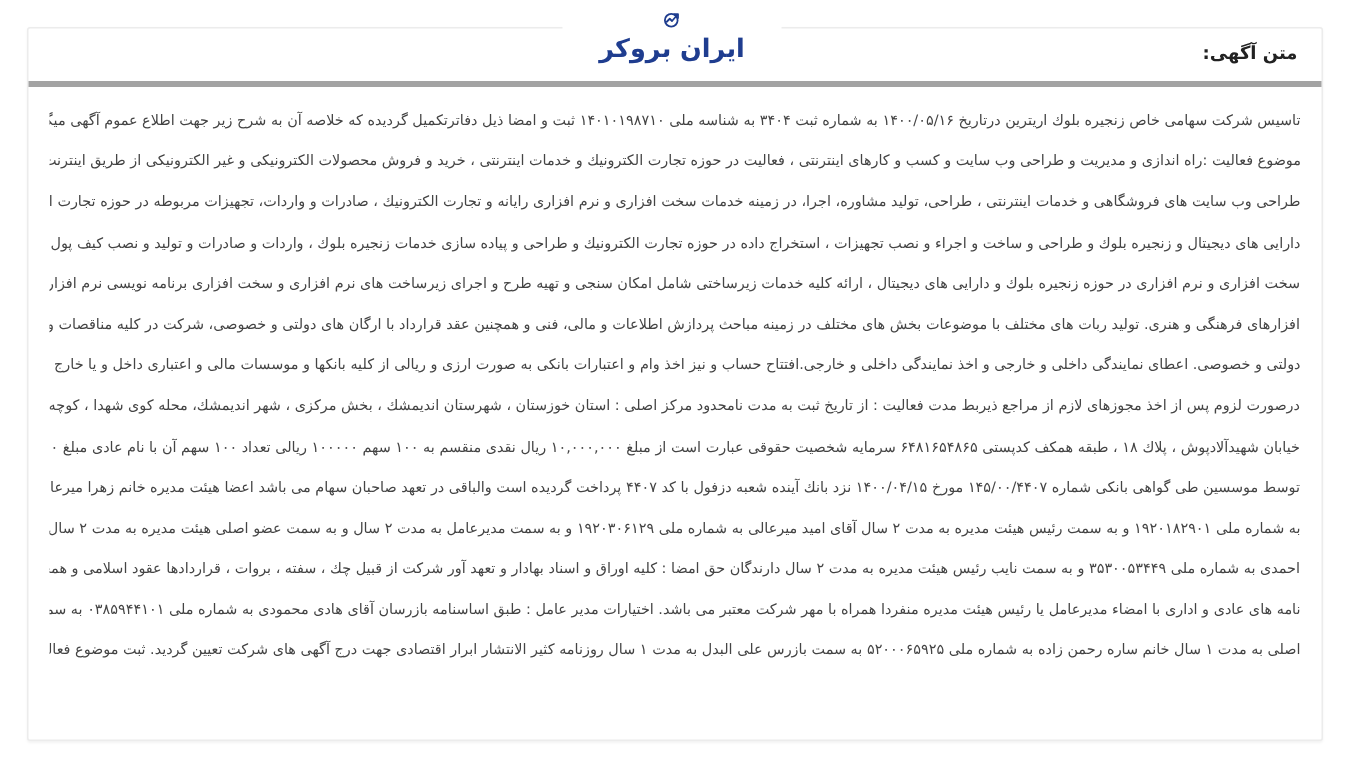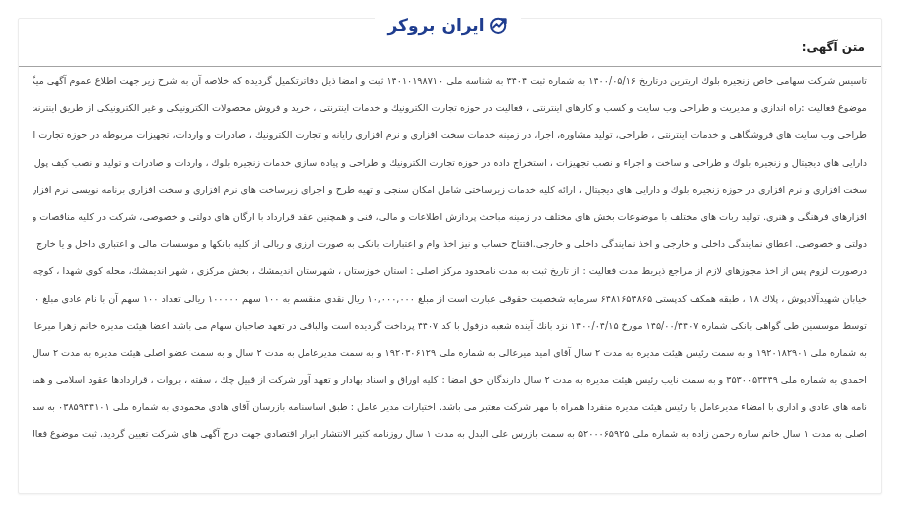--- a/index.html
+++ b/index.html
@@ -19,24 +19,24 @@
       height: 476px;
       border: 1px solid #ececec;
       border-radius: 2px;
       background: #ffffff;
       box-shadow: 0 1px 2px rgba(0,0,0,0.05);
       box-sizing: border-box;
     }
     .card-header {
       position: absolute;
       left: 0;
-      top: 12px;
+      top: 0;
       right: 0;
       height: 35px;
-      border-bottom: 1px solid #a3a3a3;
+      border-bottom: 4px solid #a3a3a3;
       direction: rtl;
     }
     .card-title {
       position: absolute;
       right: 16px;
       top: 9px;
       font-size: 12px;
       font-weight: bold;
       color: #222222;
     }
@@ -45,20 +45,21 @@
       left: 356px;
       top: -12px;
       width: 146px;
       height: 36px;
       background: #ffffff;
       direction: rtl;
       display: flex;
       align-items: center;
       justify-content: center;
       gap: 4px;
+      flex-direction: column;
     }
     .logo-text {
       font-family: "DejaVu Sans", sans-serif;
       font-size: 17px;
       font-weight: bold;
       color: #1f3d8f;
       letter-spacing: -0.5px;
     }
     .logo-icon {
       width: 20px;

